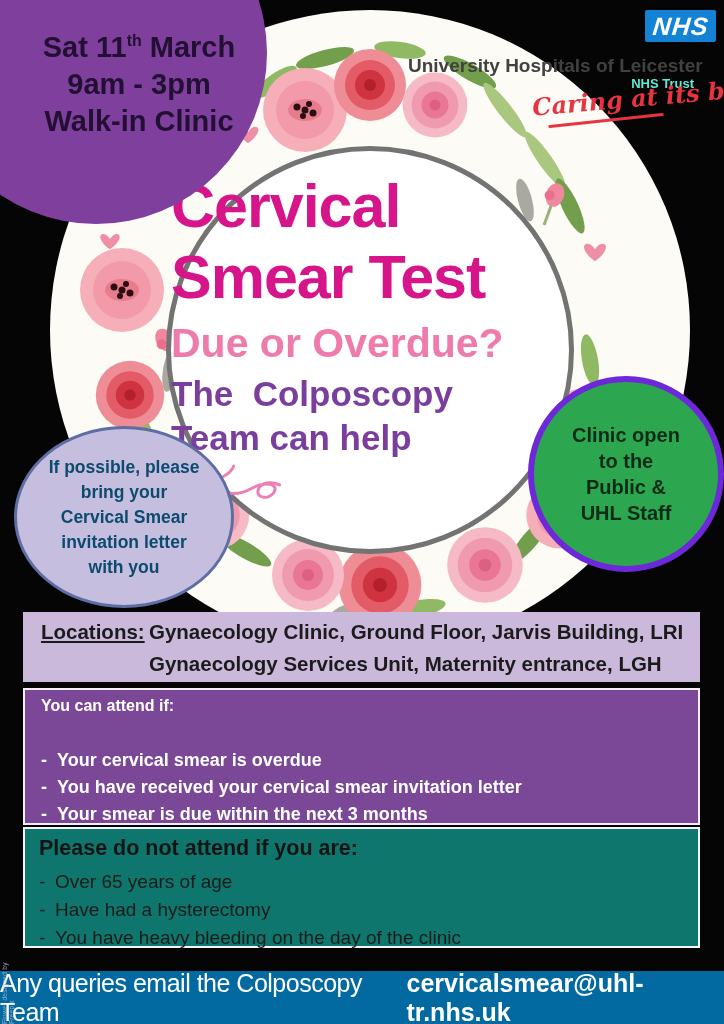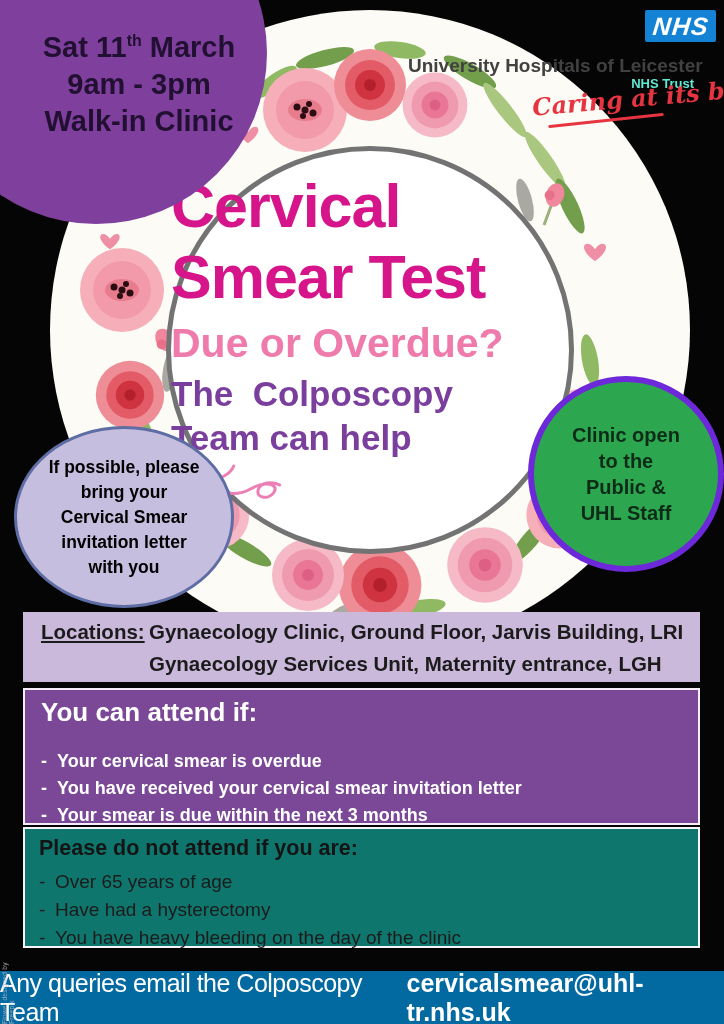--- a/index.html
+++ b/index.html
@@ -62,42 +62,42 @@
   .title-line.first{margin-top:20px;}
   .subtitle-line{font-size:41px;line-height:52px;font-weight:700;color:#ee7bac;margin-top:4px;}
   .team-line{font-size:35px;line-height:44px;font-weight:600;color:#7a3f9d;white-space:pre;}
   .team-line.first{margin-top:3px;}
   .flourish{margin-top:4px;}
   
   .reminder-ellipse{
     position:absolute;left:14px;top:426px;width:214px;height:176px;border-radius:50%;
     background:#c6bedf;border:3px solid #5e6da3;z-index:4;
     display:flex;flex-direction:column;justify-content:center;text-align:center;
-    color:#000000;font-weight:700;font-size:17.5px;line-height:25px;
+    color:#0c4a6e;font-weight:700;font-size:17.5px;line-height:25px;
   }
   .open-circle{
     position:absolute;left:528px;top:376px;width:184px;height:184px;border-radius:50%;
     background:#2ca750;border:6px solid #6d28d9;z-index:4;
     display:flex;flex-direction:column;justify-content:center;text-align:center;
     color:#0e2b18;font-weight:700;font-size:20px;line-height:26px;
   }
   
   .band{position:absolute;left:23px;width:677px;z-index:6;box-sizing:border-box;}
   .locations-band{
     top:612px;height:70px;background:#cbb9dc;color:#1b1b1b;font-weight:700;font-size:20.5px;
     padding:8px 0 0 18px;
   }
   .loc-row{display:flex;}
   .loc-label{width:108px;flex:none;text-decoration:underline;}
   .loc-line2{margin-left:108px;margin-top:8px;}
   .attend-band{
     top:688px;height:137px;background:#7b4897;border:2px solid #f3eef7;color:#ffffff;
     padding:7px 16px;
   }
-  .attend-band .band-heading{font-size:26px;font-weight:700;margin-bottom:24px;}
+  .attend-band .band-heading{font-size:16px;font-weight:700;margin-bottom:36px;}
   .bullet-row{display:flex;margin-bottom:8px;font-size:18px;font-weight:700;line-height:19px;}
   .bullet-dash{width:16px;flex:none;}
   .donot-band{
     top:827px;height:121px;background:#0f766e;border:2px solid #f6f3f9;color:#141414;
     padding:7px 14px;
   }
   .donot-band .band-heading{font-size:21.5px;font-weight:700;margin-bottom:10px;}
   .donot-band .bullet-row{font-weight:400;font-size:19px;margin-bottom:7px;line-height:21px;color:#1b1b1b;}
   
   .footer-band{

